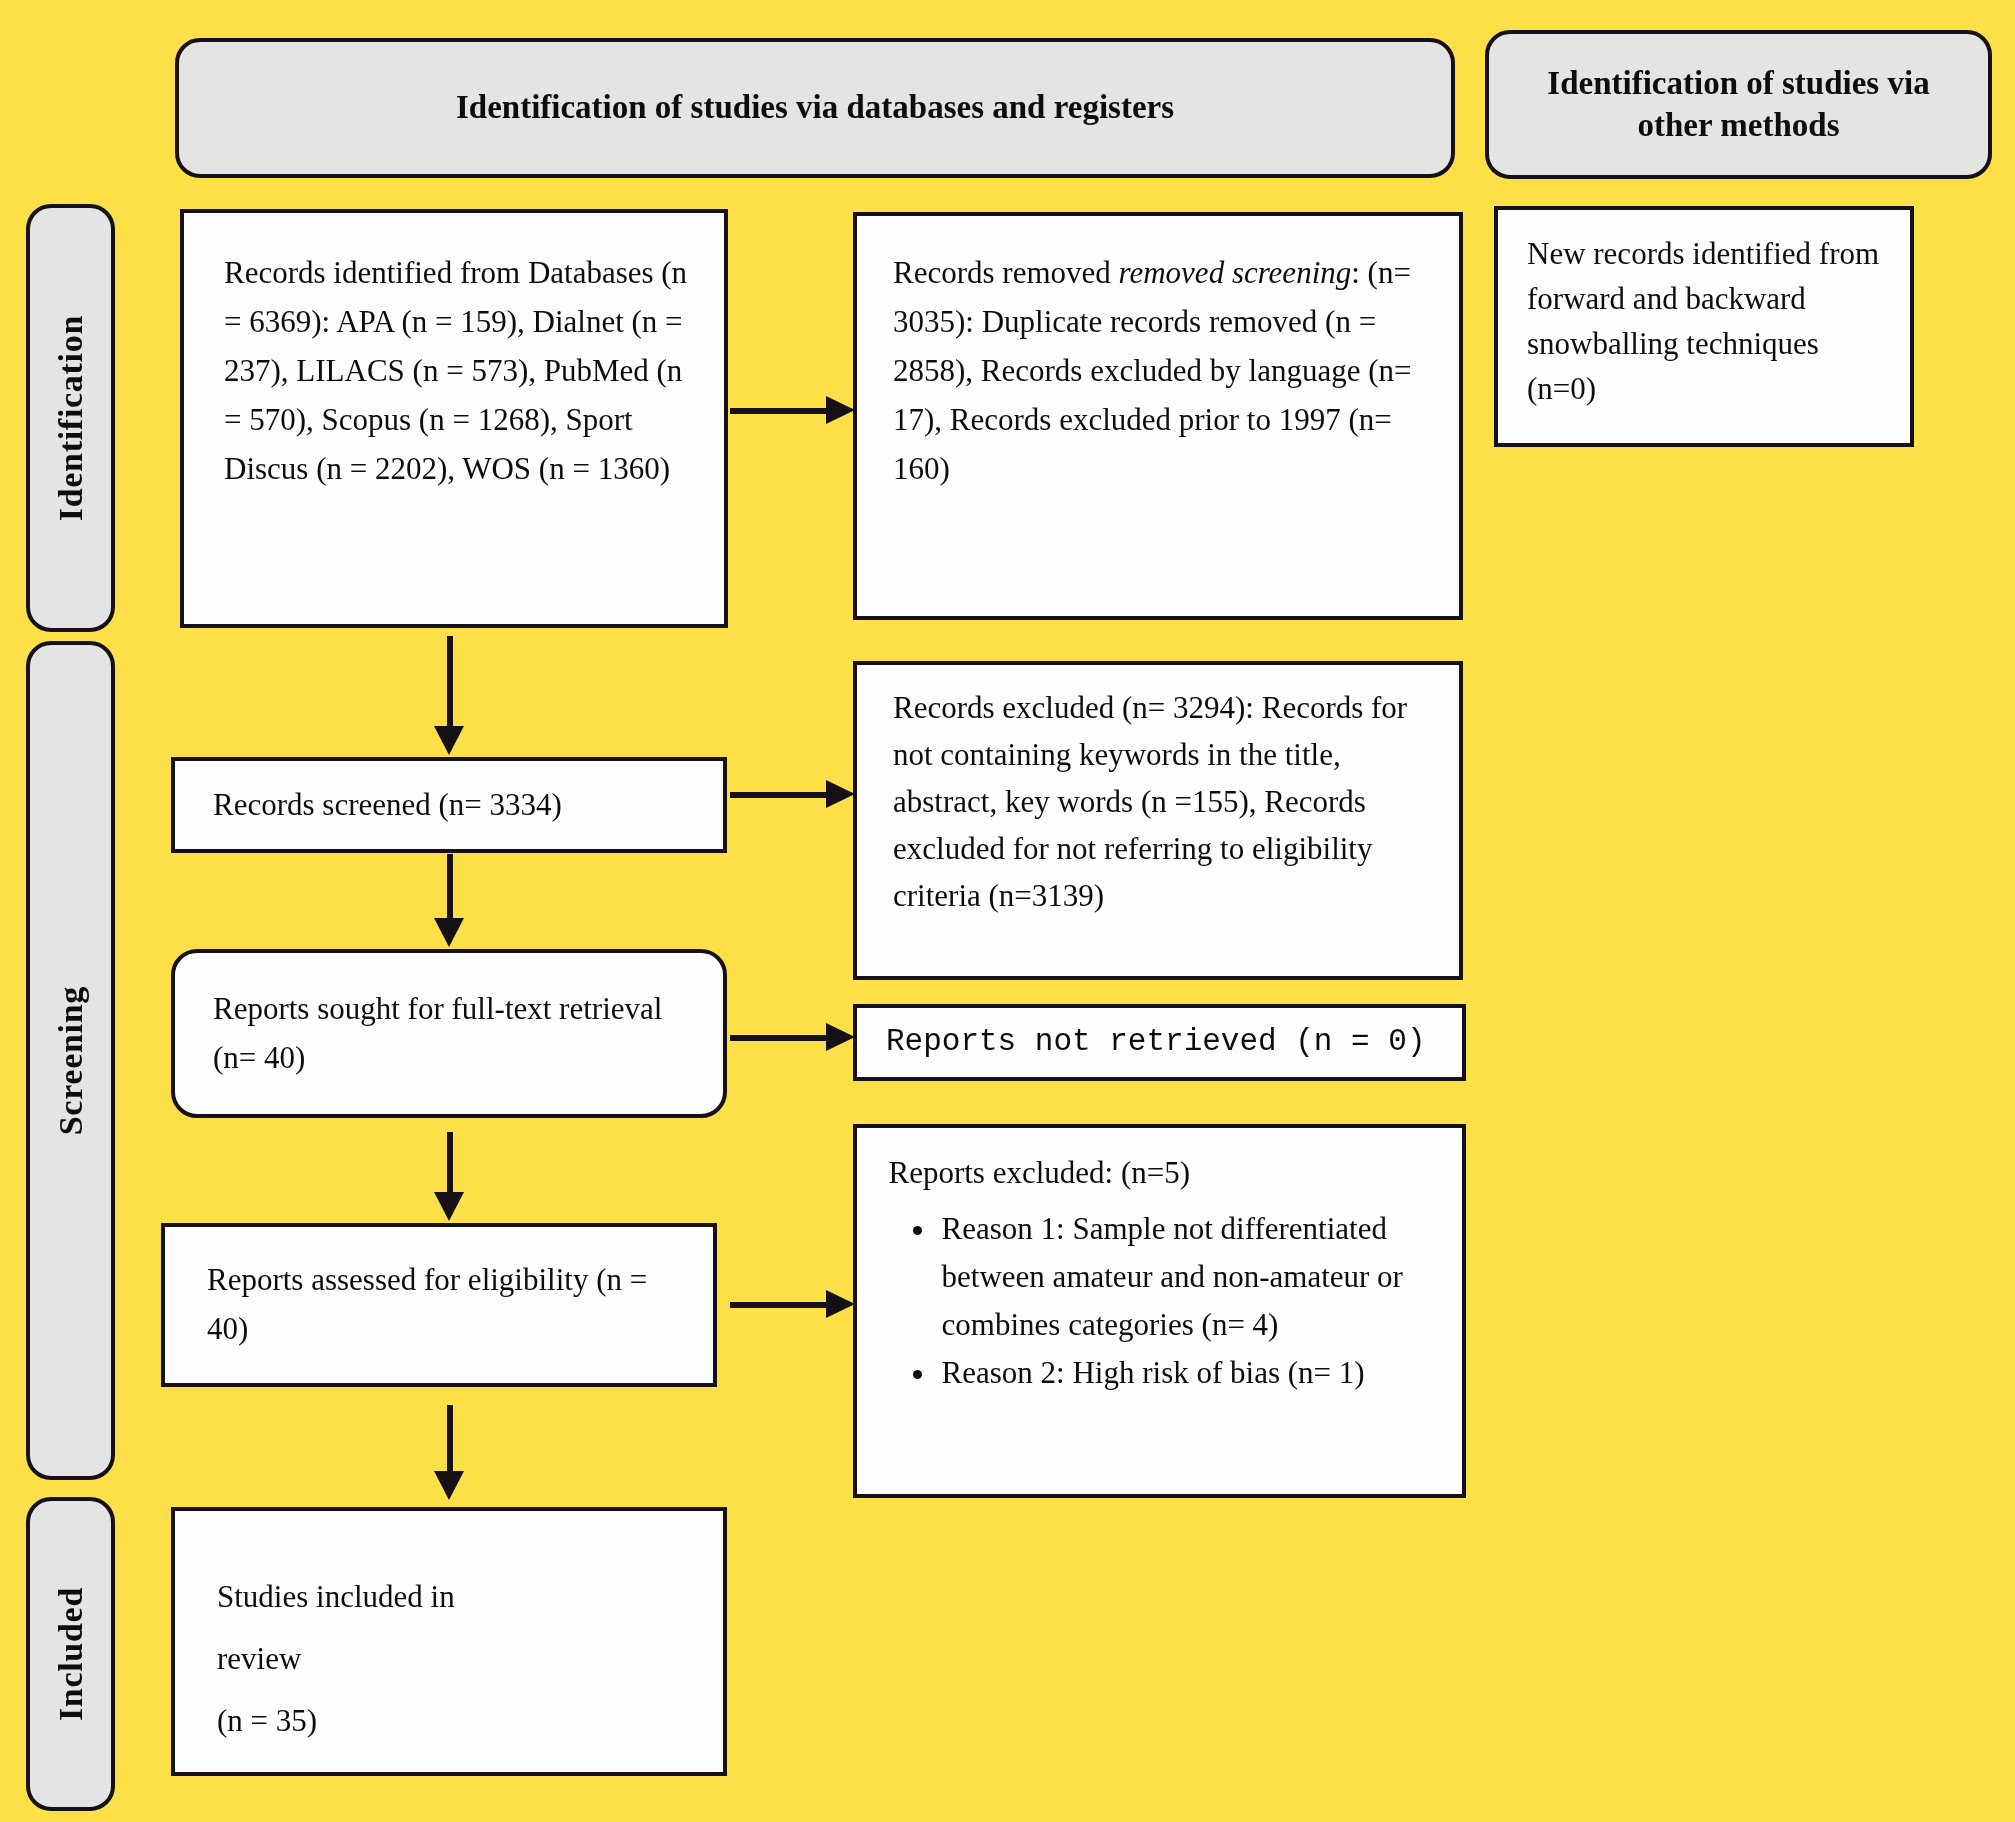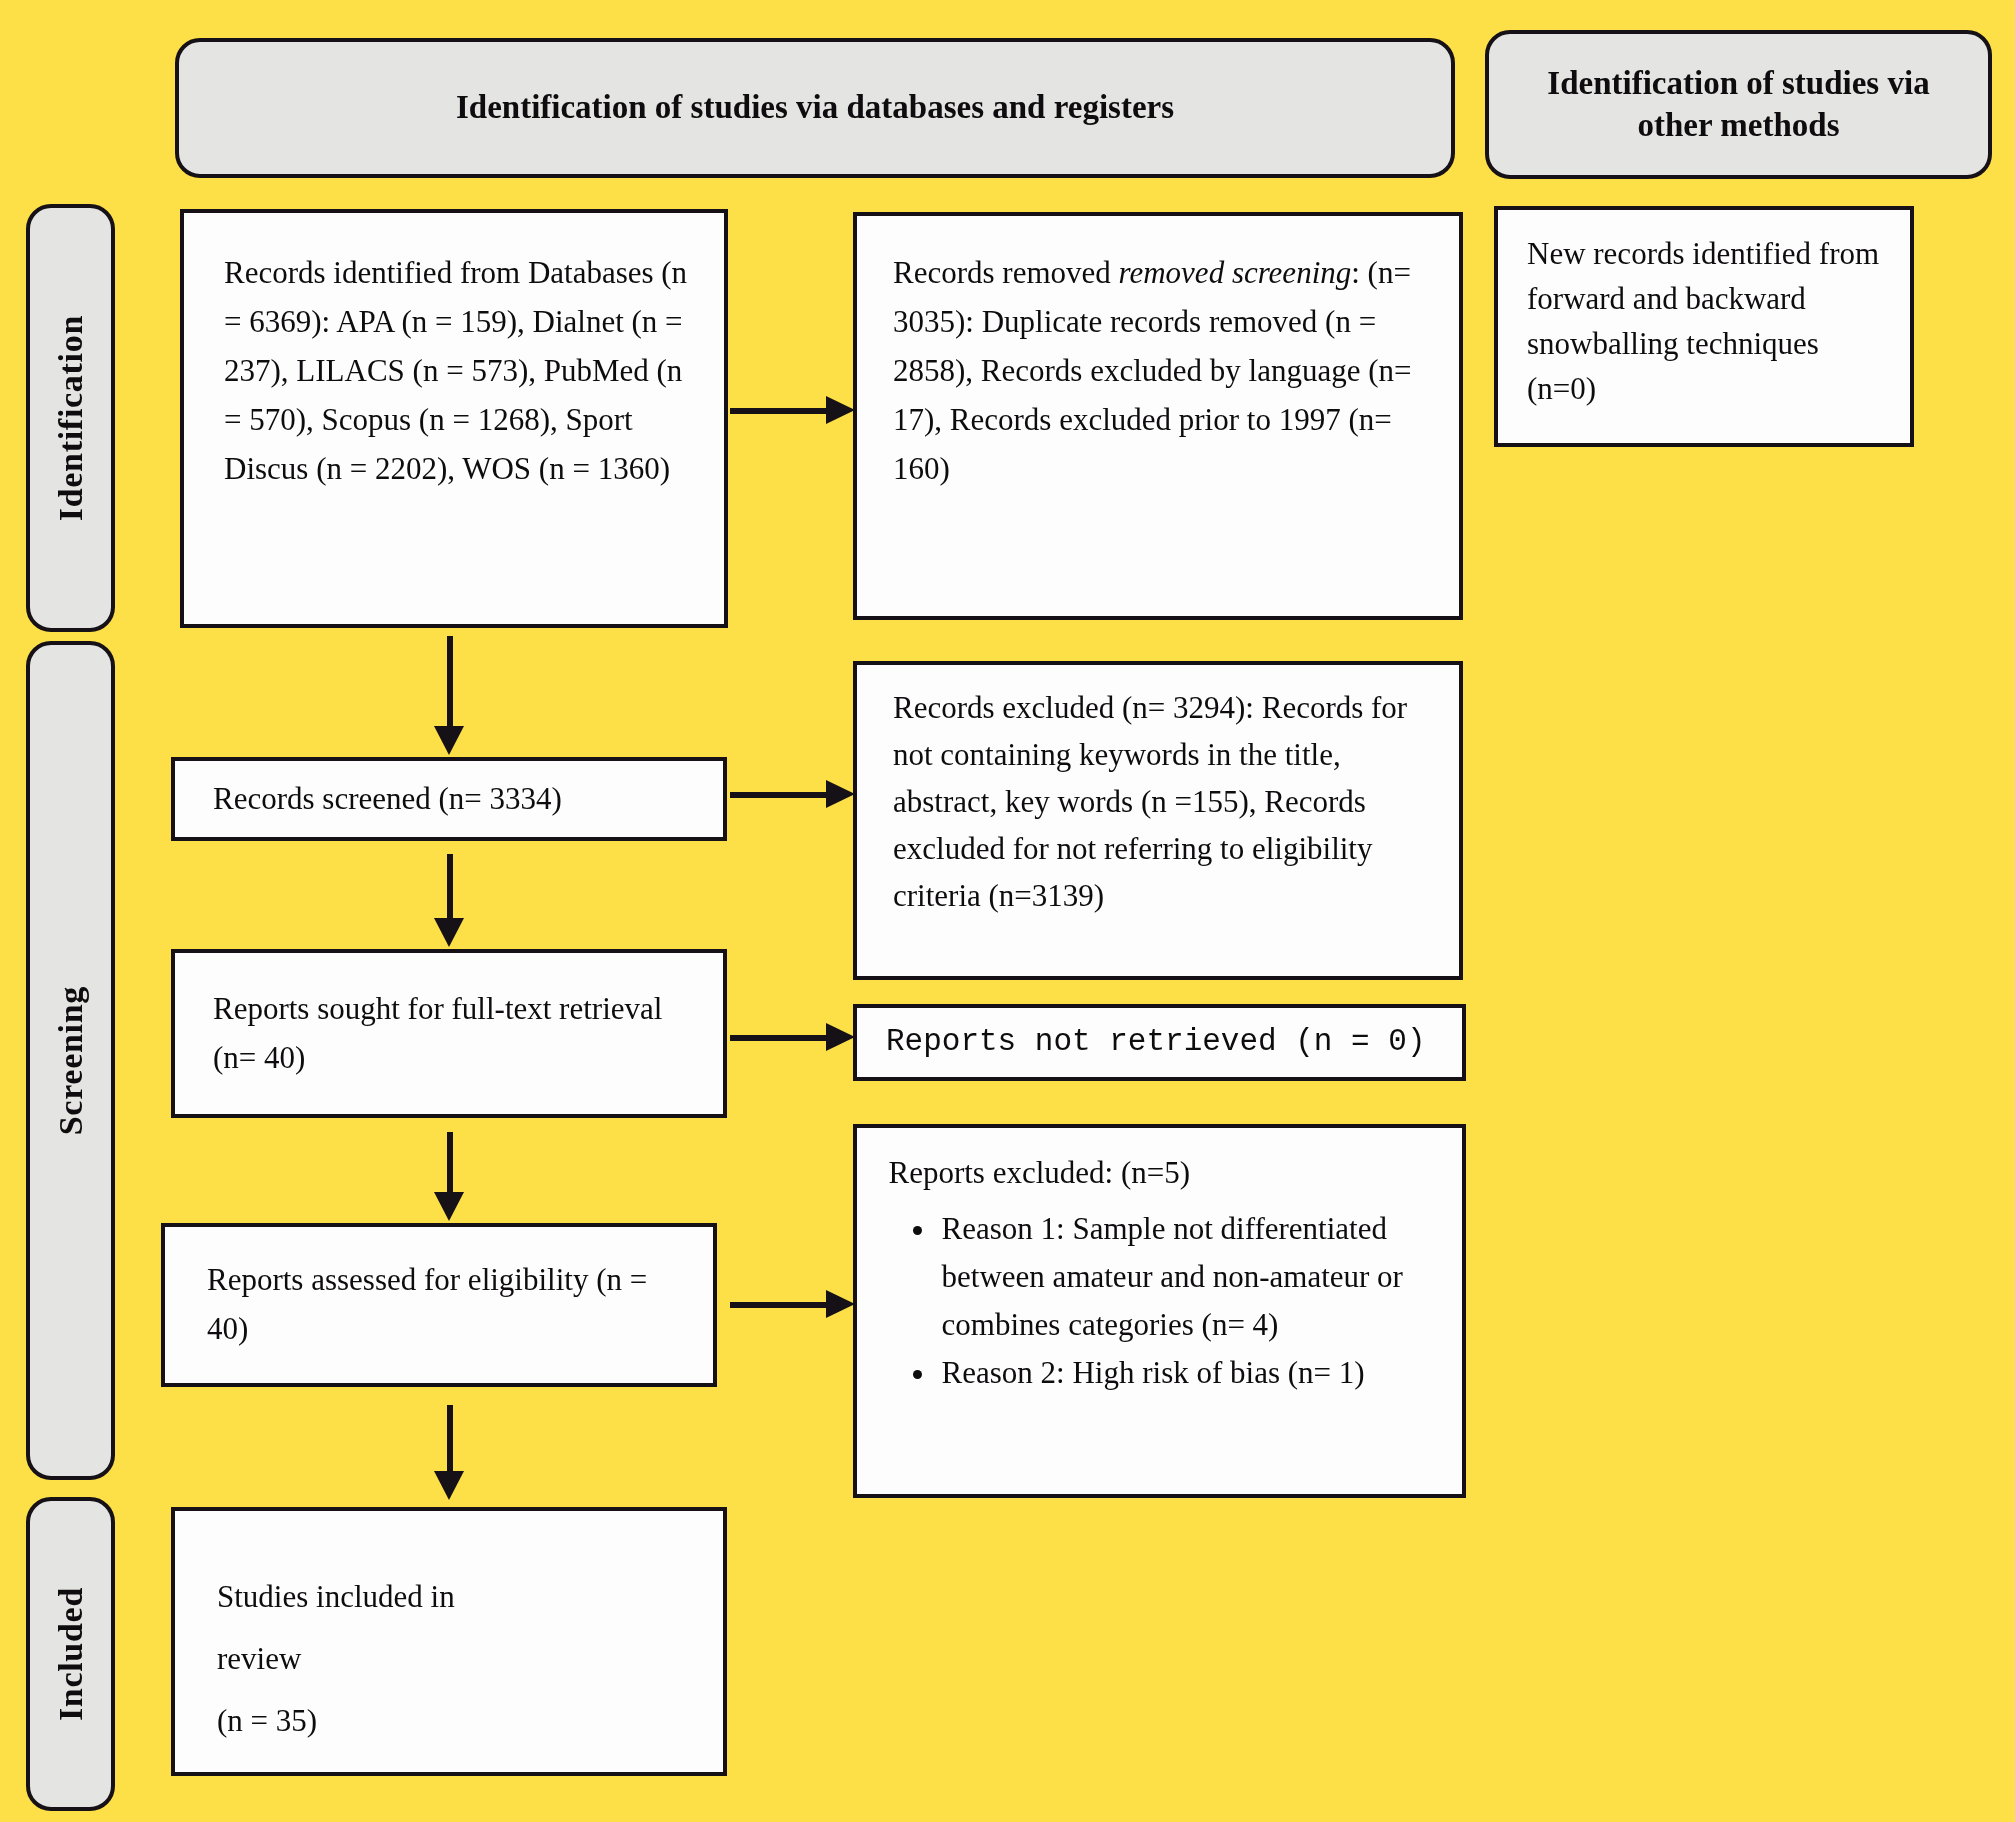--- a/index.html
+++ b/index.html
@@ -50,23 +50,23 @@
     position: absolute;
     background: #fdfdfd;
     border: 4.1px solid #161116;
     box-sizing: border-box;
     font-size: 31px;
     line-height: 1.58;
   }
   #box-records-identified { left: 180px;  top: 209px;  width: 548px; height: 419px; padding: 36px 33px 0 40px; }
   #box-records-removed    { left: 853px; top: 212px;  width: 610px; height: 408px; padding: 33px 27px 0 36px; }
   #box-new-records        { left: 1494px; top: 206px;  width: 420px; height: 241px; padding: 22px 20.6px 0 29px; line-height: 1.45; }
-  #box-records-screened   { left: 171px;  top: 757px; width: 556px; height: 84px; display:flex; align-items:center; padding: 0 0 0 38px; }
+  #box-records-screened   { left: 171px;  top: 757px; width: 556px; height: 96px; display:flex; align-items:center; padding: 0 0 0 38px; }
   #box-records-excluded   { left: 853px; top: 661px;  width: 610px; height: 319px; padding: 19px 25px 0 36px; line-height: 1.52; }
-  #box-reports-sought     { left: 171px;  top: 949px; width: 556px; height: 169px; display:flex; align-items:center; padding: 0 41px 0 38px; }
+  #box-reports-sought     { left: 171px;  top: 949px; width: 556px; height: 169px; display:flex; align-items:center; padding: 0 41px 0 38px; border-radius: 26px; }
   #box-not-retrieved      { left: 853px; top: 1004px; width: 613px; height: 77px; display:flex; align-items:center; padding: 0 0 0 29px; font-family: Liberation Mono, monospace; }
   #box-reports-assessed   { left: 161px;  top: 1223px; width: 556px; height: 164px; display:flex; align-items:center; padding: 0 55px 0 42px; }
   #box-reports-excluded   { left: 853px; top: 1124px; width: 613px; height: 374px; padding: 20.6px 23px 0 31.5px; line-height: 1.55; }
   #box-studies-included   { left: 171px;  top: 1507px; width: 556px; height: 269px; padding: 55px 27px 0 42px; line-height: 2.0; }
 
   #box-reports-excluded ul {
     margin: 8px 0 0 0;
     padding-left: 49px;
   }
   #box-reports-excluded li { padding-left: 4.1px; }

